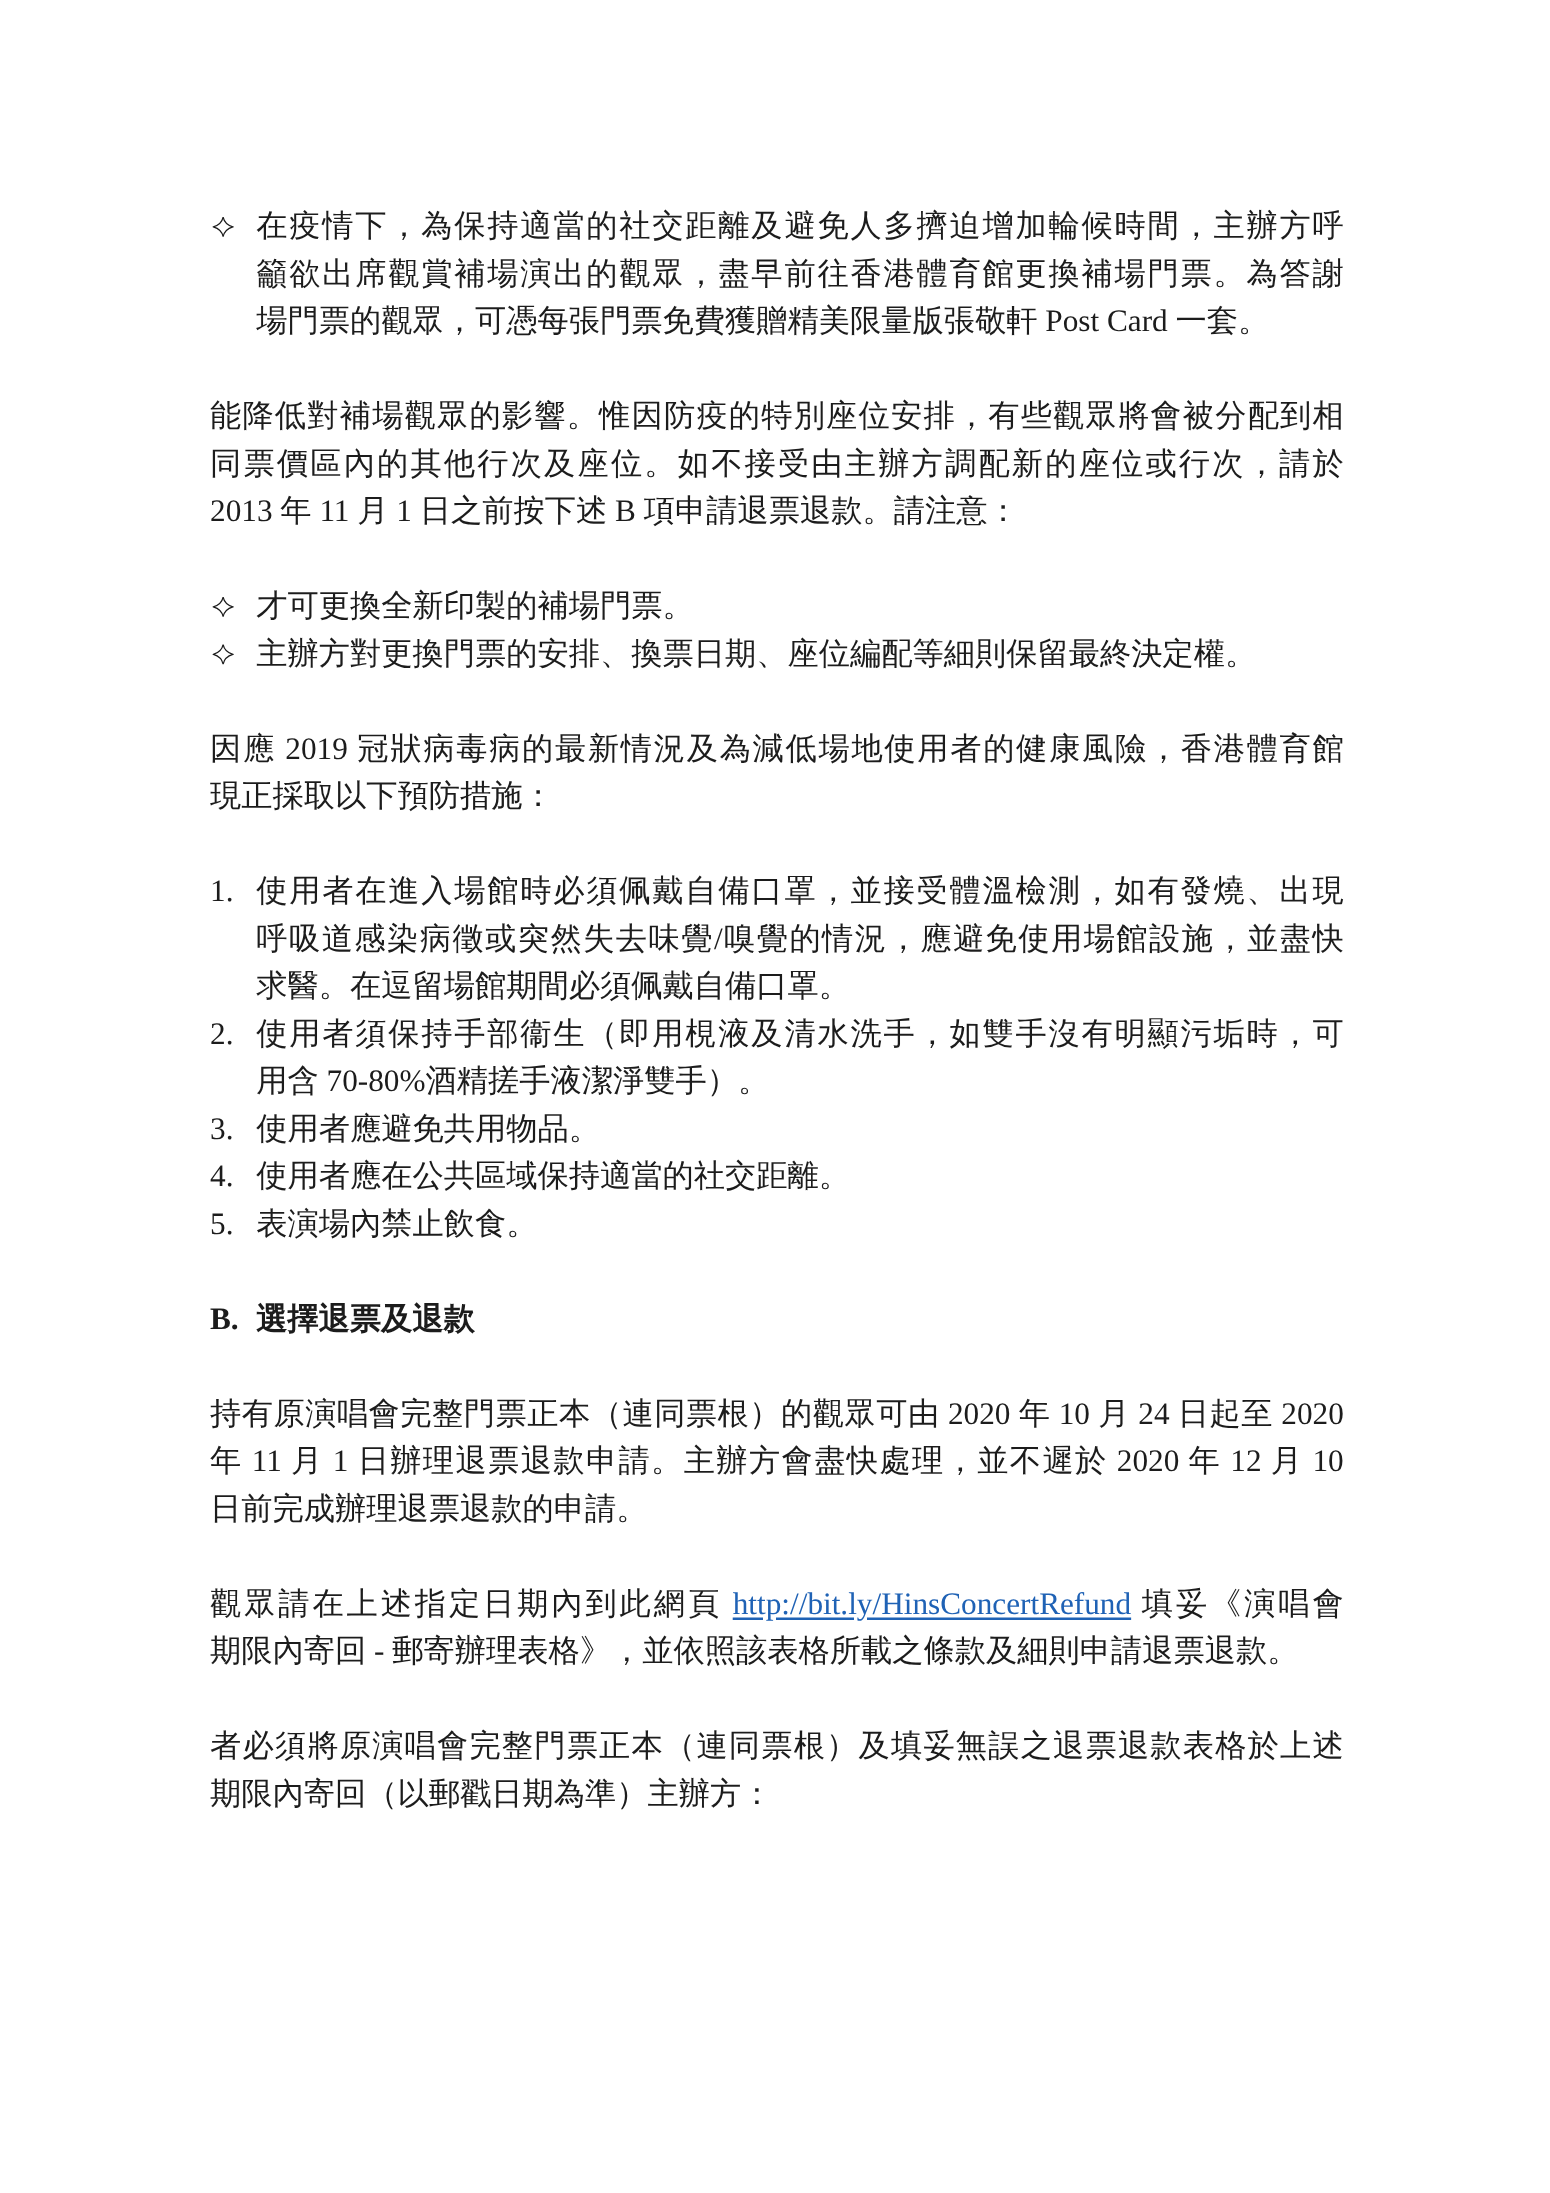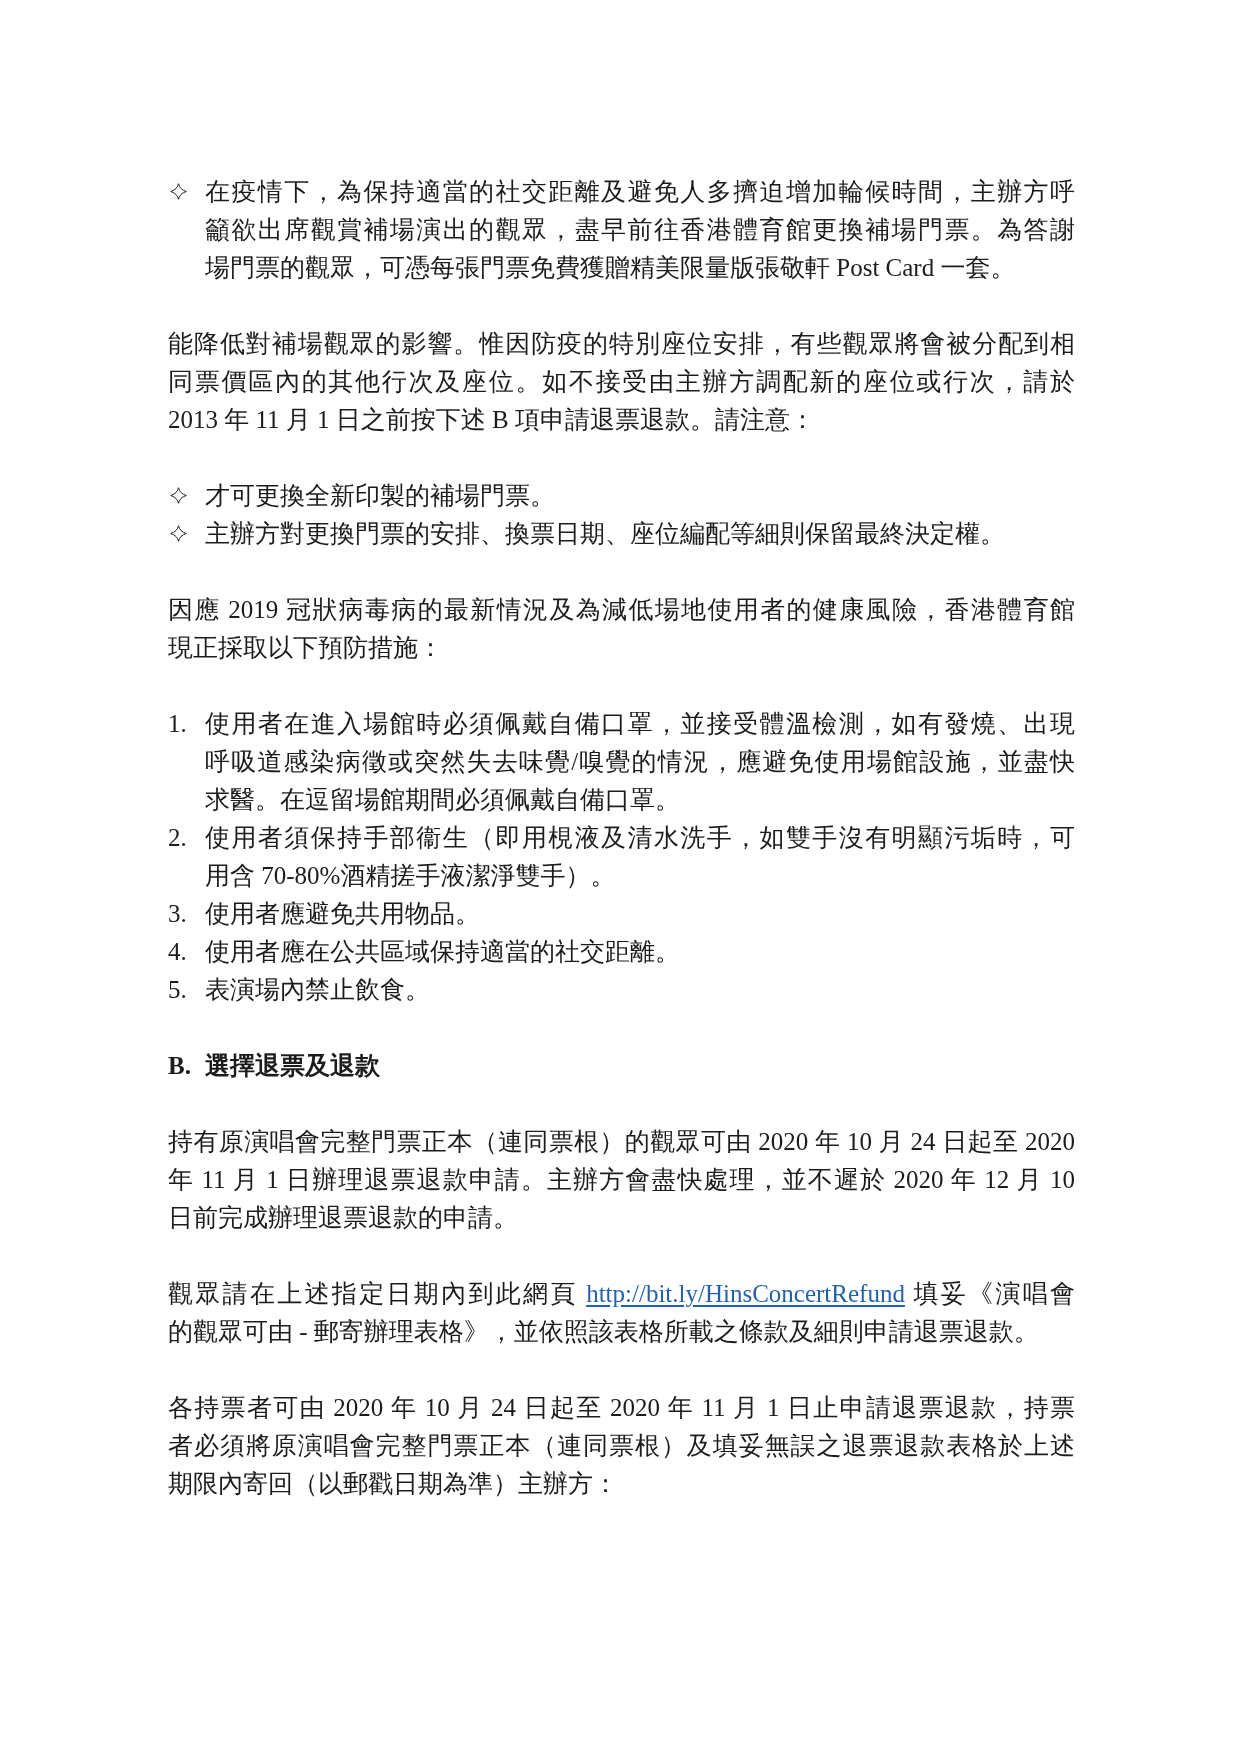--- a/index.html
+++ b/index.html
@@ -18,21 +18,21 @@
     color: #1c1c1c;
     font-family: "Liberation Serif", "DejaVu Serif", serif;
     font-size: 25px;
     line-height: 38px;
   }
   .block {
     display: flex;
     align-items: flex-start;
     margin-top: 38px;
   }
-  .block:first-child { margin-top: 10px; }
+  .block:first-child { margin-top: 0; }
   .block.tight { margin-top: 0; }
   .marker {
     flex: 0 0 37px;
     width: 37px;
     box-sizing: border-box;
   }
   .marker .star {
     width: 17px;
     height: 17px;
     margin-top: 10px;
@@ -148,24 +148,23 @@
       <div class="block">
         <div class="body">
           <div class="line">持有原演唱會完整門票正本（連同票根）的觀眾可由 2020 年 10 月 24 日起至 2020</div>
           <div class="line">年 11 月 1 日辦理退票退款申請。主辦方會盡快處理，並不遲於 2020 年 12 月 10</div>
           <div class="line last">日前完成辦理退票退款的申請。</div>
         </div>
       </div>
       <div class="block">
         <div class="body">
           <div class="line"><span>觀眾請在上述指定日期內到此網頁 </span><a class="link" href="#">http://bit.ly/HinsConcertRefund</a><span> 填妥《演唱會</span></div>
-          <div class="line last">的觀眾可由 - 郵寄辦理表格》，並依照該表格所載之條款及細則申請退票退款。</div>
+          <div class="line last">期限內寄回 - 郵寄辦理表格》，並依照該表格所載之條款及細則申請退票退款。</div>
         </div>
       </div>
       <div class="block">
         <div class="body">
-          <div class="line">各持票者可由 2020 年 10 月 24 日起至 2020 年 11 月 1 日止申請退票退款，持票</div>
           <div class="line">者必須將原演唱會完整門票正本（連同票根）及填妥無誤之退票退款表格於上述</div>
           <div class="line last">期限內寄回（以郵戳日期為準）主辦方：</div>
         </div>
       </div>
     </div>
 </div>
 
 </body></html>

